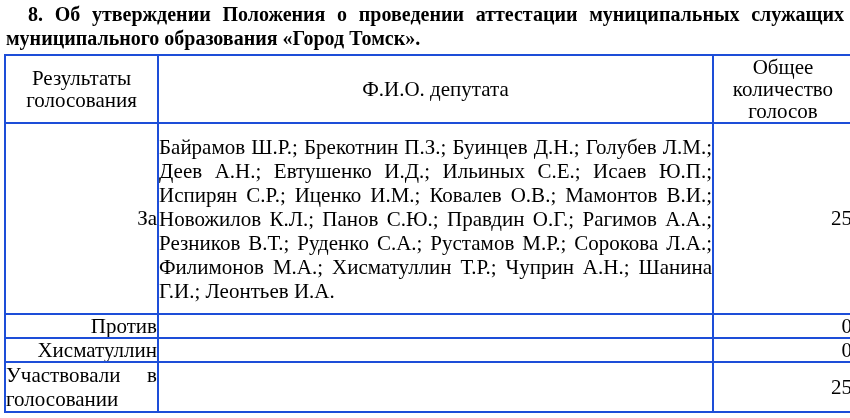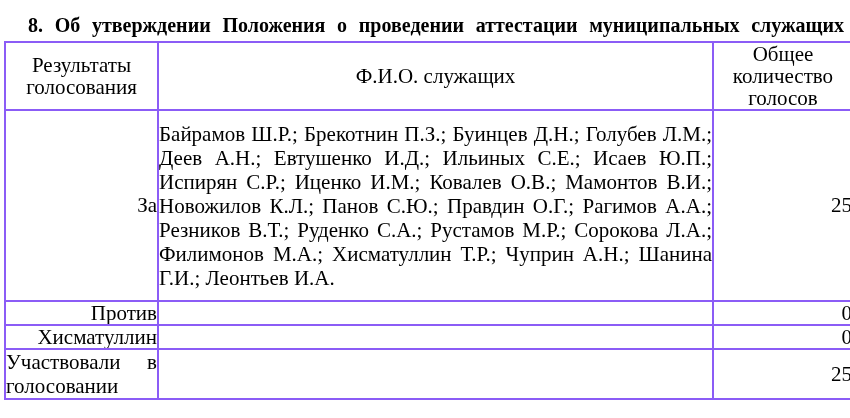--- a/index.html
+++ b/index.html
@@ -21,33 +21,32 @@
     font-weight: bold;
     font-size: 20px;
     line-height: 24px;
     margin: 0 2px 0 2px;
   }
   .heading-line1 {
     text-align: justify;
     text-align-last: justify;
     text-indent: 22px;
     white-space: normal;
-    margin-top: 11px;
   }
   .heading-line2 {
     text-align: left;
   }
   table.vote-table {
     border-collapse: collapse;
     table-layout: fixed;
     width: 842px;
     margin-top: 4px;
   }
   table.vote-table td, table.vote-table th {
-    border: 2px solid #8b5cf6;
+    border: 2px solid #1d4ed8;
     font-size: 21px;
     font-weight: normal;
     padding: 0;
     vertical-align: middle;
     overflow: hidden;
   }
   .c1 { width: 151px; }
   .c2 { width: 553px; }
   .c3 { width: 138px; }
   tr.header-row th {
@@ -79,27 +78,28 @@
     margin-top: 16px;
   }
 </style>
 </head>
 <body>
 
 <div class="doc">
 
   <div class="heading">
     <div class="heading-line1">8. Об утверждении Положения о проведении аттестации муниципальных служащих</div>
+    <div class="heading-line2">муниципального образования «Город Томск».</div>
   </div>
 
   <table class="vote-table">
     <tbody>
       <tr class="header-row">
         <th class="c1">Результаты голосования</th>
-        <th class="c2">Ф.И.О. служащих</th>
+        <th class="c2">Ф.И.О. депутата</th>
         <th class="c3">Общее количество голосов</th>
       </tr>
 
       <tr class="row-za">
         <td class="c1 center-cell">За</td>
         <td class="c2 deputies-cell">Байрамов Ш.Р.; Брекотнин П.З.; Буинцев Д.Н.; Голубев Л.М.; Деев А.Н.; Евтушенко И.Д.; Ильиных С.Е.; Исаев Ю.П.; Испирян С.Р.; Иценко И.М.; Ковалев О.В.; Мамонтов В.И.; Новожилов К.Л.; Панов С.Ю.; Правдин О.Г.; Рагимов А.А.; Резников В.Т.; Руденко С.А.; Рустамов М.Р.; Сорокова Л.А.; Филимонов М.А.; Хисматуллин Т.Р.; Чуприн А.Н.; Шанина Г.И.; Леонтьев И.А.</td>
         <td class="c3 center-cell">25</td>
       </tr>
 
       <tr class="row-small">

